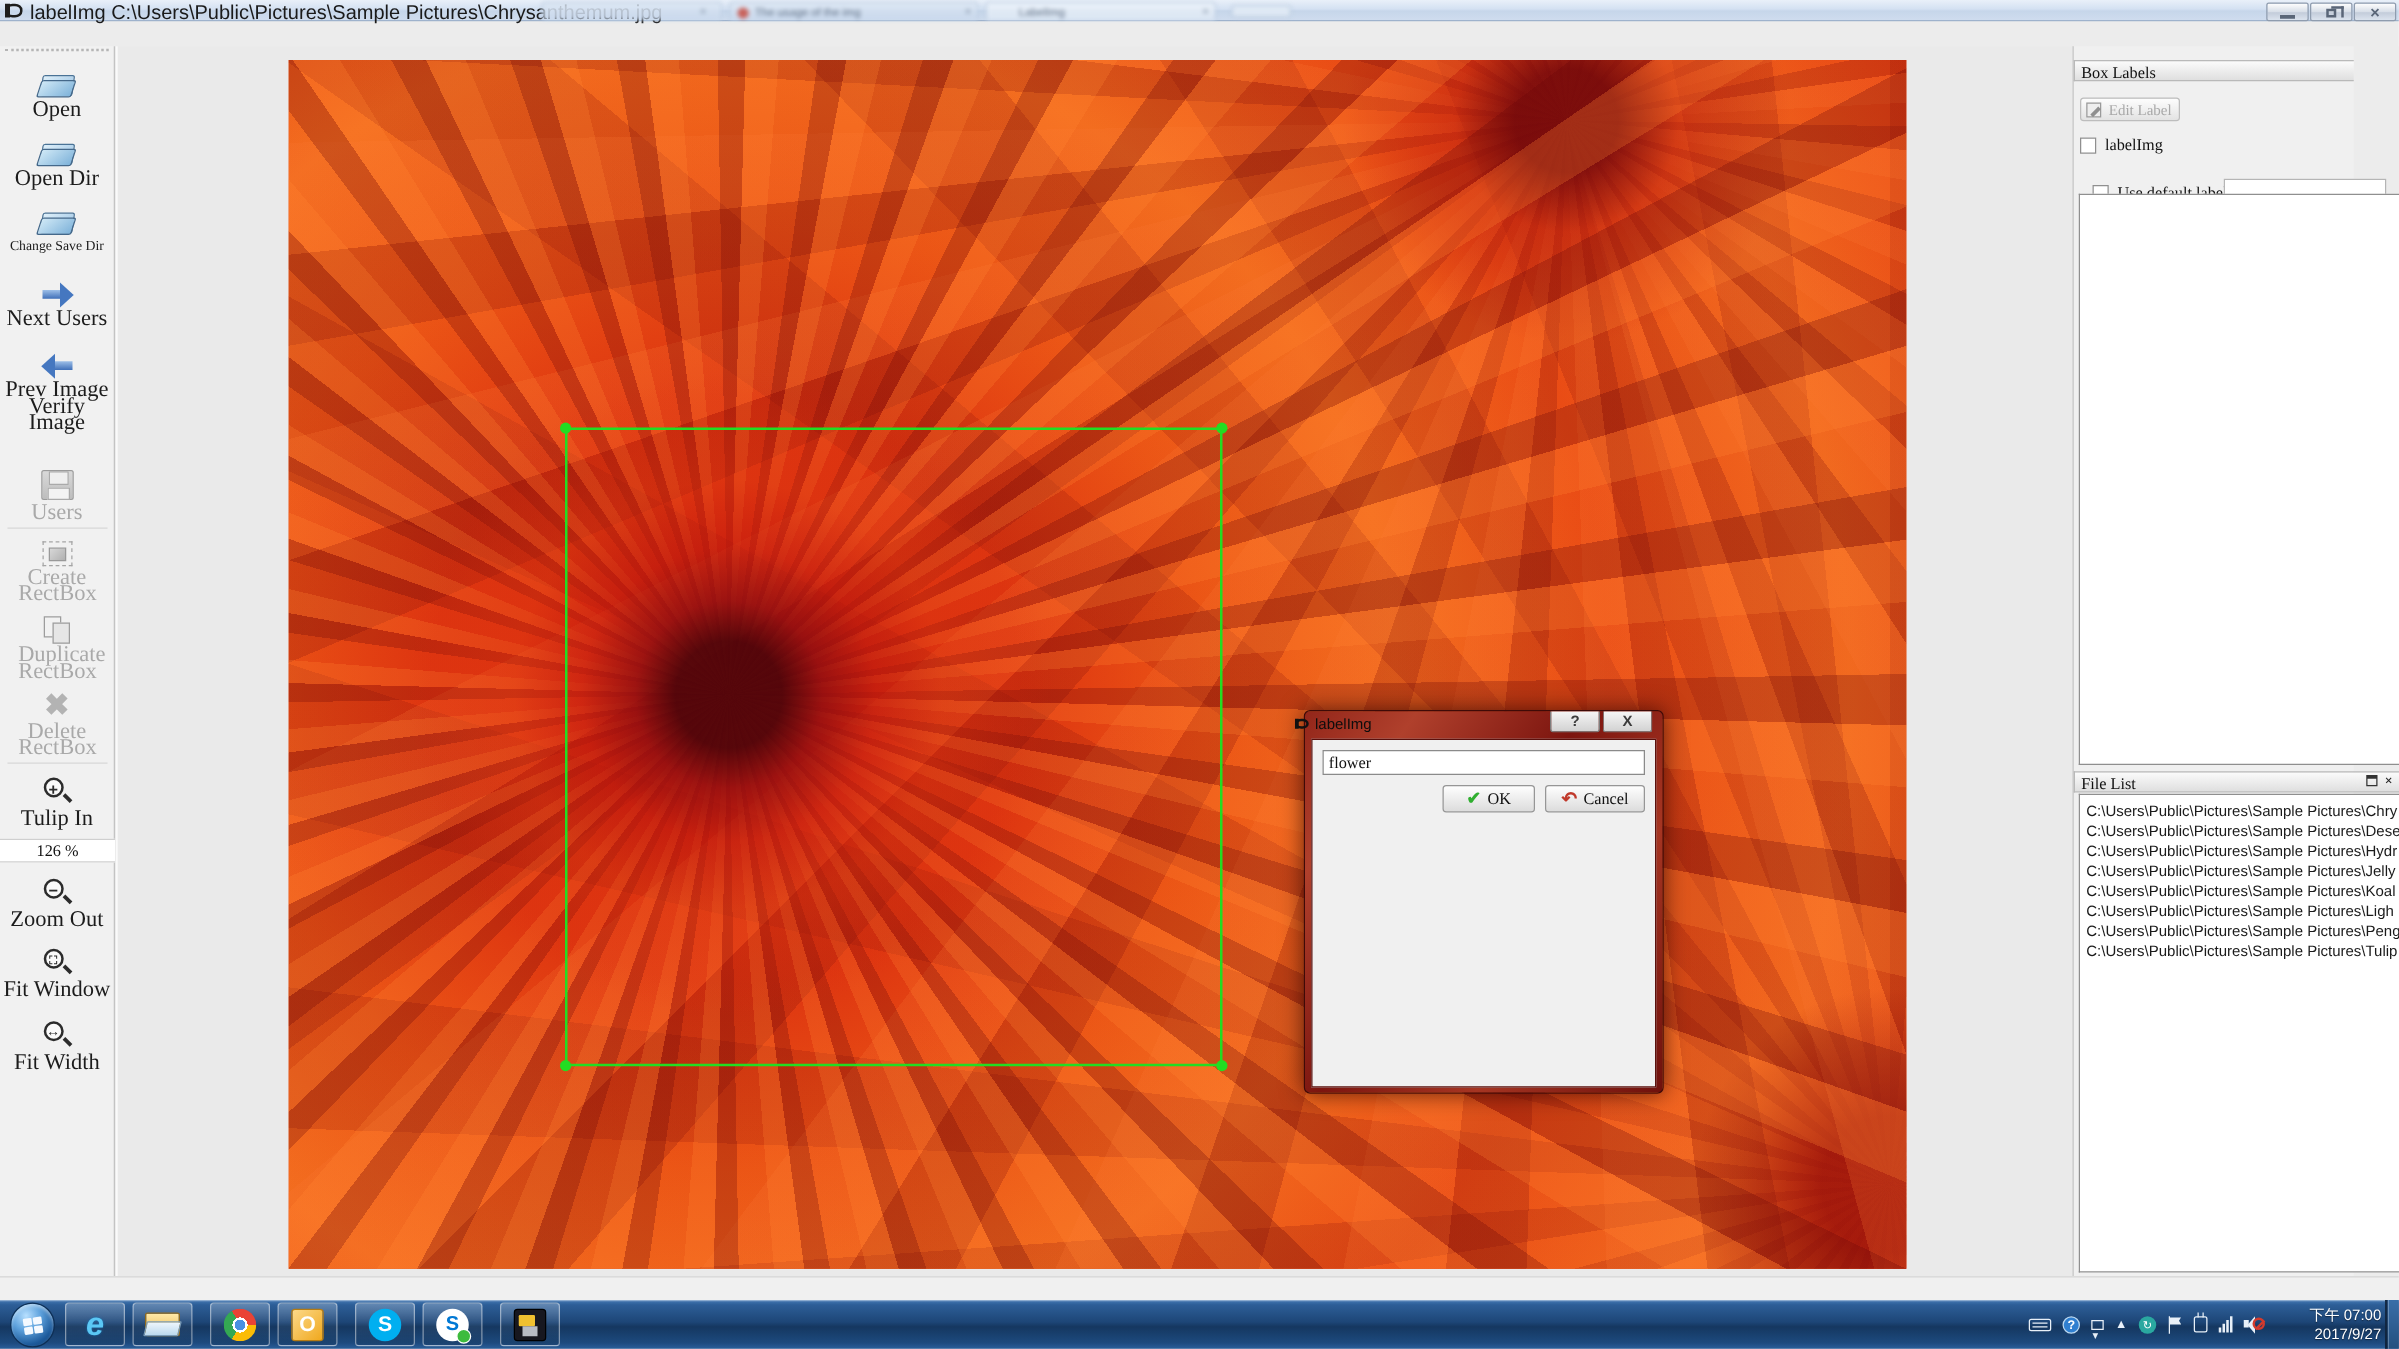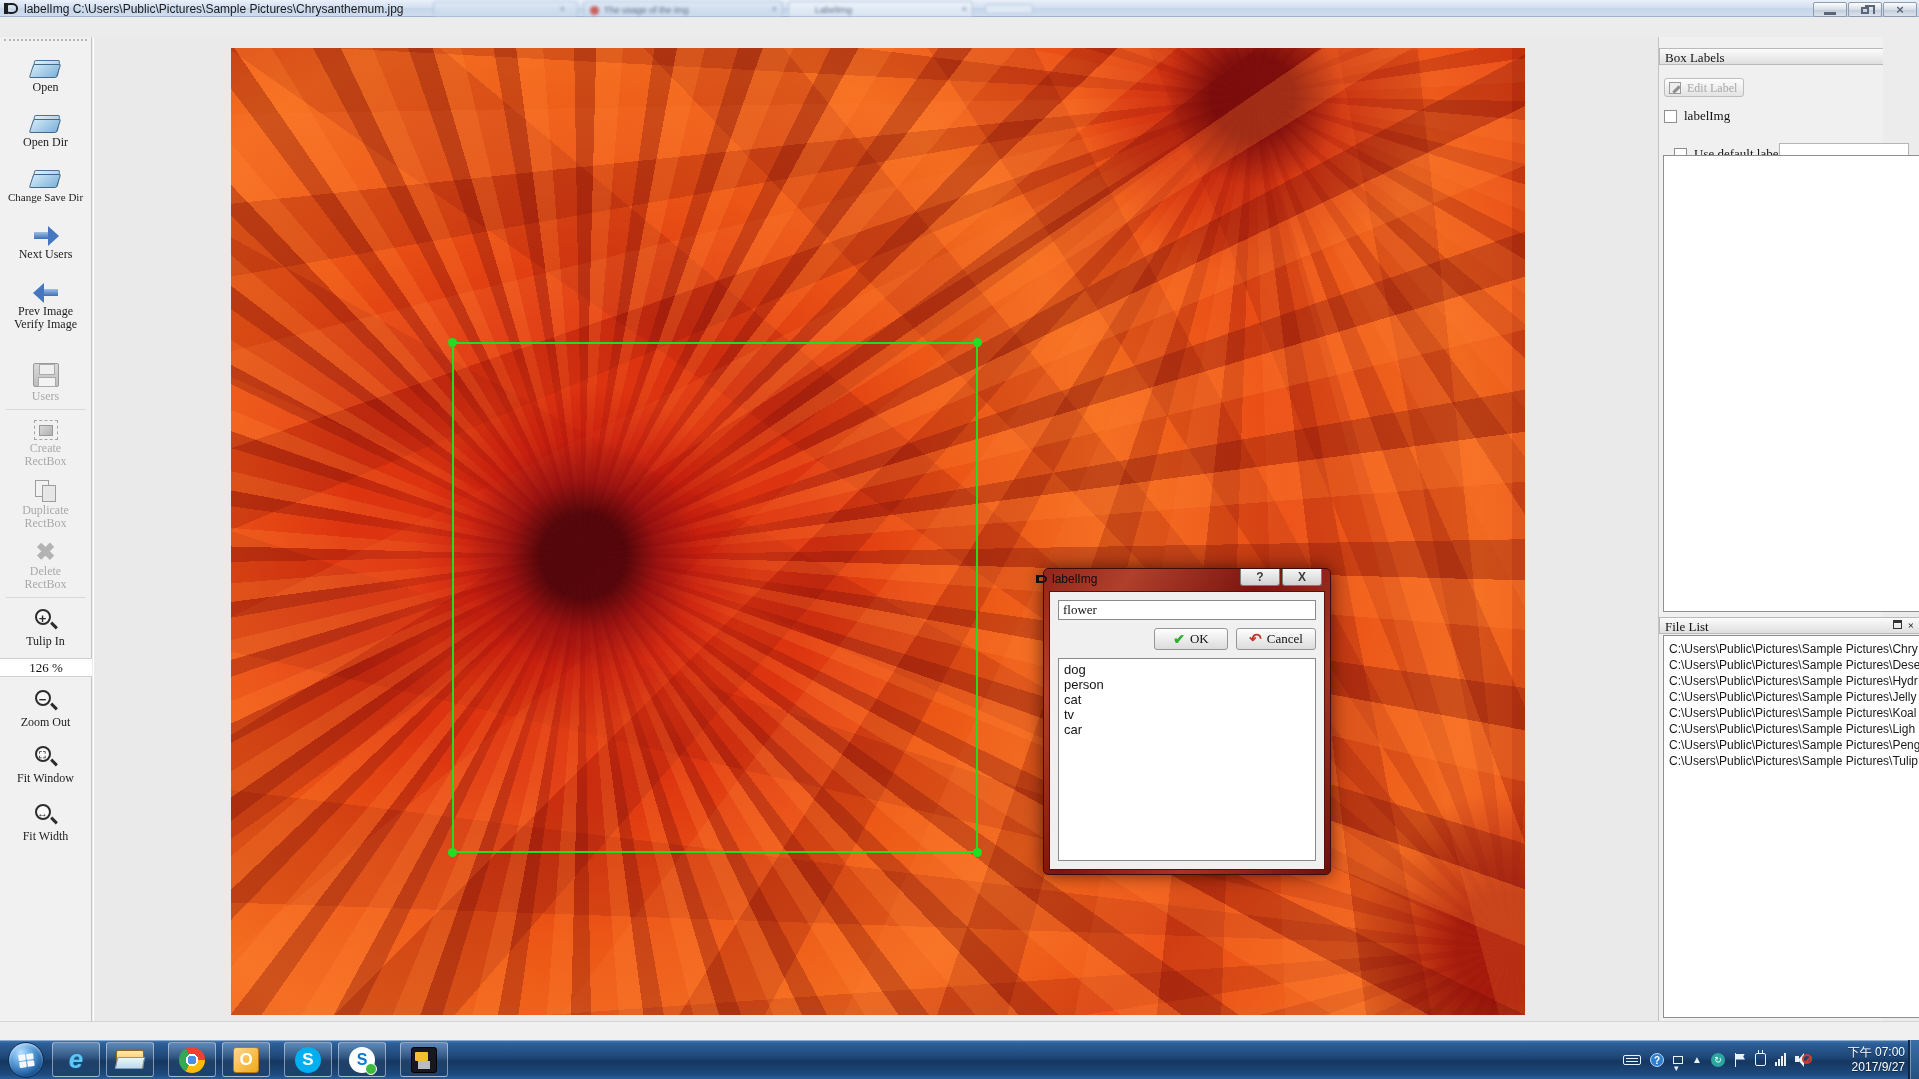--- a/index.html
+++ b/index.html
@@ -5,21 +5,21 @@
   * { margin:0; padding:0; box-sizing:border-box; }
   html,body { width:1919px; height:1079px; overflow:hidden; font-family:"Liberation Sans", sans-serif; }
   #stage { position:absolute; width:1919px; height:1079px; background:#ececec; }
 
   
   .titlebar { position:absolute; left:0; top:0; width:1919px; height:17px;
     background:linear-gradient(180deg,#e9f0f9 0%,#d4e1f2 45%,#c6d6ea 55%,#cfdcee 100%);
     border-bottom:1px solid #9eb2cc; }
   .app-ico { position:absolute; left:4px; top:3px; width:14px; height:11px; border:2px solid #1d1d1d; border-radius:6px/5px; background:transparent; }
   .app-ico::after { content:""; position:absolute; left:-2px; top:-2px; width:4px; height:11px; background:#1d1d1d; }
-  .title-text { position:absolute; left:24px; top:2px; font-size:12px; color:#1a1a1a; white-space:nowrap; }
+  .title-text { position:absolute; left:24px; top:2px; font-size:16px; color:#1a1a1a; white-space:nowrap; }
   .bg-tabs { position:absolute; left:433px; top:0; width:620px; height:17px; filter:blur(1.6px); opacity:.85; }
   .bg-tab { position:absolute; top:1px; height:15px; background:linear-gradient(180deg,#dfe9f5,#c8d8ec); border:1px solid #a8bcd4; border-bottom:none; border-radius:4px 4px 0 0; }
   .bg-tab .dot { position:absolute; left:6px; top:4px; width:9px; height:9px; border-radius:50%; background:#c94f44; }
   .bg-tab .txt { position:absolute; left:20px; top:3px; font-size:9px; color:#4a5a70; white-space:nowrap; }
   .bg-tab .x { position:absolute; right:5px; top:2px; font-size:9px; color:#6a7a90; }
   .win-buttons { position:absolute; right:2px; top:2px; display:flex; }
   .win-btn { width:34px; height:15px; margin-left:1px; background:linear-gradient(180deg,#fdfdfd,#d7dee8 50%,#c3ccda 55%,#dbe3ee); border:1px solid #8f9cae; border-radius:2px; position:relative; }
   .win-btn .bar { position:absolute; left:10px; top:9px; width:12px; height:3px; background:#5a6678; }
   .win-btn .sq { position:absolute; left:12px; top:4px; width:8px; height:7px; border:2px solid #5a6678; }
   .win-btn .sq::before { content:""; position:absolute; left:2px; top:-4px; width:8px; height:7px; border:2px solid #5a6678; border-left:none; border-bottom:none; }
@@ -30,21 +30,21 @@
     background:linear-gradient(180deg,#ffffff,#f2f2f2 60%,#e6e6e6); border-bottom:1px solid #d0d0d0; }
   .menu-item { display:inline-block; padding:2px 10px; font-size:13px; color:#8f8f8f; }
 
   
   .appbody { position:absolute; left:0; top:37px; width:1919px; height:984px; background:#ececec; }
 
   
   .toolbar { position:absolute; left:0; top:0; width:92px; height:984px; background:#f1f1f1; border-right:1px solid #c3c3c3; }
   .tb-handle { height:6px; margin:2px 4px 0 4px; border-top:2px dotted #b5b5b5; }
   .tb-item { width:100%; display:flex; flex-direction:column; align-items:center; text-align:center; }
-  .tb-label { font-family:"Liberation Serif", serif; font-size:12px; color:#1c1c1c; line-height:13px; }
+  .tb-label { font-family:"Liberation Serif", serif; font-size:18px; color:#1c1c1c; line-height:13px; }
   .tb-item.disabled .tb-label { color:#a9a9a9; }
   .tb-sep { width:80px; margin:6px auto; border-top:1px solid #d8d8d8; }
   .zoomval { width:92px; height:19px; background:#ffffff; border-top:1px solid #cfcfcf; border-bottom:1px solid #cfcfcf; text-align:center; font-family:"Liberation Serif", serif; font-size:13px; color:#111; line-height:18px; }
   
   .ic { position:relative; }
   .ic-folder { width:30px; height:22px; margin:4px 0 2px 0; }
   .ic-folder .back { position:absolute; left:2px; top:3px; width:26px; height:17px; background:linear-gradient(135deg,#dff0fa,#9cc4e4); border:1px solid #4a7396; border-radius:2px; transform:skewX(-8deg); }
   .ic-folder .flap { position:absolute; left:0px; top:7px; width:28px; height:14px; background:linear-gradient(135deg,#cfe8f6,#7fb3da); border:1px solid #44688a; border-radius:2px; transform:skewX(-18deg); }
   .ic-arrow { width:28px; height:20px; margin:5px 0 3px 0; }
   .ic-arrow .shaft { position:absolute; top:7px; width:14px; height:7px; background:linear-gradient(180deg,#9dbfe8,#3f6fb8); }
@@ -367,27 +367,20 @@
       <div class="dlg-btnrow">
         <div class="dlg-btn btn-ok">
           <span class="glyph-check">✔</span>
           <span>OK</span>
         </div>
         <div class="dlg-btn btn-cancel">
           <span class="glyph-undo">↶</span>
           <span>Cancel</span>
         </div>
       </div>
-      <div class="dlg-list">
-        <div class="dlg-list-item">dog</div>
-        <div class="dlg-list-item">person</div>
-        <div class="dlg-list-item">cat</div>
-        <div class="dlg-list-item">tv</div>
-        <div class="dlg-list-item">car</div>
-      </div>
     </div>
   </div>
 
   <div class="statusbar"></div>
 
   <div class="taskbar">
     <div class="start-orb">
       <span class="flag">
           <i></i>
           <i></i>

